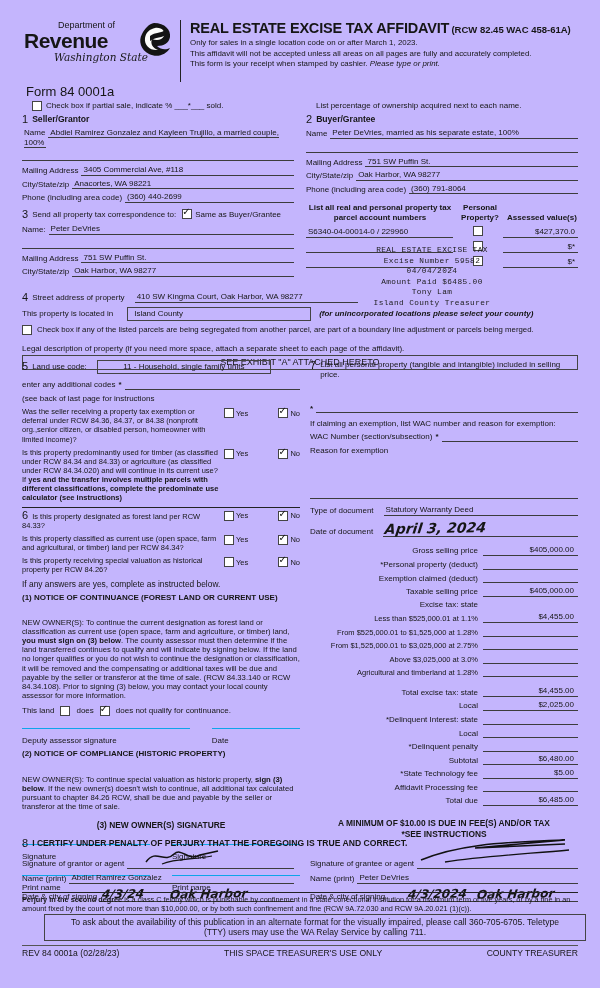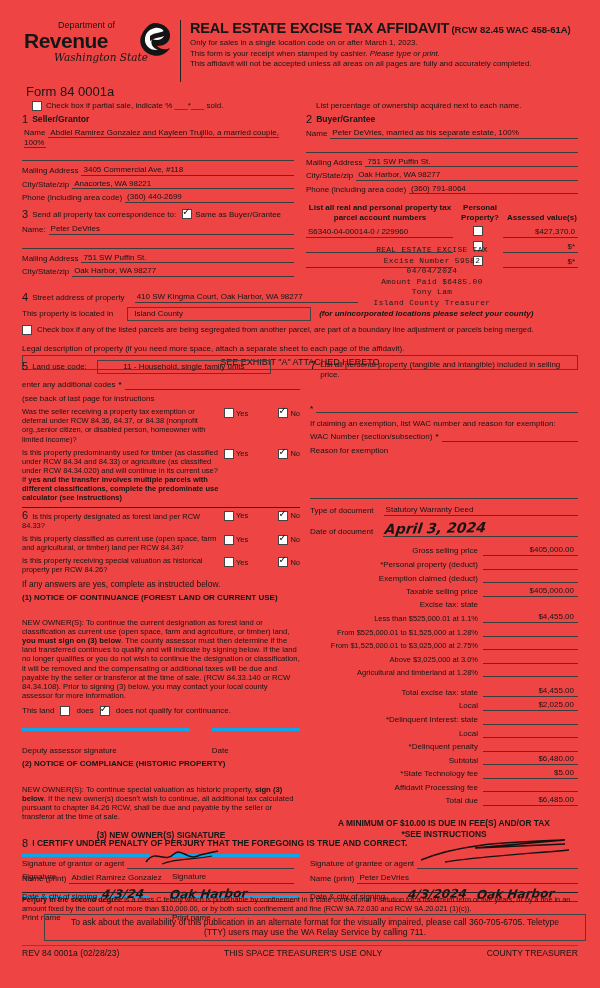--- a/index.html
+++ b/index.html
@@ -1,17 +1,17 @@
 <!DOCTYPE html>
 <html><head>
 <meta charset="utf-8">
 <style>
   html,body{margin:0;padding:0}
   body{background:#d8d8d6;font-family:"Liberation Sans","DejaVu Sans",sans-serif}
-  .page{position:relative;width:600px;height:988px;background:#ef4444;color:#161616;
+  .page{position:relative;width:600px;height:988px;background:#c4b5fd;color:#161616;
         font-size:8px;line-height:1.2;margin:0 auto;overflow:hidden}
   .abs{position:absolute}
   .r{display:flex;align-items:flex-end}
   .lb{white-space:nowrap;padding-right:3px}
   .uv{flex:1;border-bottom:1px solid #3c3c3c;padding:0 2px;min-height:9px;white-space:nowrap}
   .ival{border-bottom:1px solid #3c3c3c;padding:0 2px}
   .blank{border-bottom:1px solid #3c3c3c;height:11px;margin-top:2px}
   .num{font-size:11px;line-height:1;padding-right:4px;font-weight:normal}
   .sech{font-weight:bold;font-size:8.6px}
   .b{font-weight:bold}
@@ -29,21 +29,21 @@
   .body-sm{font-size:7.7px;line-height:1.18;margin-top:16px}
   .trow{display:flex;align-items:flex-end;margin-top:2.6px}
   .tlabel{width:168px;text-align:right;padding-right:5px;white-space:nowrap}
   .tsm{font-size:7.5px}
   .tval{flex:1;border-bottom:1px solid #3c3c3c;text-align:right;padding:0 4px 0 2px;min-height:10px}
   .tval.noline{border-bottom:none}
   .mt8{margin-top:9px}
   .hand{font-family:"DejaVu Sans",sans-serif;font-style:italic;font-weight:bold;
         display:inline-block;transform:skewX(-8deg) rotate(-1deg);font-size:12px;line-height:1}
   .hand.big{font-size:14px}
-  .topline{border-top:3px solid #0ea5e9;padding-top:15px}
+  .topline{border-top:1px solid #0ea5e9;padding-top:7px}
   .box{border:1px solid #444;padding:1px 6px}
   .logo-dept{font-size:9px;padding-left:34px}
   .logo-rev{font-size:21px;font-weight:bold;letter-spacing:-0.5px;line-height:0.95}
   .logo-state{font-family:"DejaVu Serif","Liberation Serif",serif;font-style:italic;
               font-size:10.5px;padding-left:30px}
   .hdr-div{border-left:1.6px solid #222;height:62px;margin:0 9px 0 6px;flex:none}
   .t1{font-size:14.5px;font-weight:bold;letter-spacing:-0.2px}
   .t2{font-size:9.5px;font-weight:bold}
   .note{font-size:7.9px;margin-top:1px}
   .stamp{font-family:Liberation Mono, monospace;text-align:center;
@@ -70,23 +70,23 @@
         <path d="M18 1 C29 1 35 8 34 15 C33 21 28 24 21 24 C25 28 30 28 34 26 C30 33 21 36 13 32 C5 28 2 19 6 12 C9 6 13 2 18 1 Z" fill="#141414"></path>
         <path d="M19 6 C26 5 30 10 28 14 C26 18 21 19 16 17 C14 22 17 26 22 28 C14 29 8 23 9 16 C10 10 14 7 19 6 Z" fill="#fdfdfb"></path>
         <path d="M14 14 C19 10 26 11 29 8 L31 12 C27 16 19 15 14 19 Z" fill="#141414"></path>
       </svg>
     </div>
     <div class="hdr-div"></div>
     <div style="flex:1">
       <div><span class="t1">REAL ESTATE EXCISE TAX AFFIDAVIT</span>
         <span class="t2">(RCW 82.45 WAC 458-61A)</span></div>
       <div class="note">Only for sales in a single location code on or after March 1, 2023.</div>
+      <div class="note">This affidavit will not be accepted unless all areas on all pages are fully and accurately completed.</div>
       <div class="note"><span>This form is your receipt when stamped by cashier.</span>
         <span class="i">Please type or print.</span></div>
-      <div class="note">This affidavit will not be accepted unless all areas on all pages are fully and accurately completed.</div>
     </div>
   </div>
 
   <div class="abs" style="top:84px;left:26px;font-size:13px">Form 84 0001a</div>
 
   <div class="abs" style="top:101px;left:32px;width:546px;display:flex;align-items:center">
     <span class="cb" data-checked="false"></span>
     <span style="padding-left:4px">Check box if partial sale, indicate % ___*___ sold.</span>
     <span style="margin-left:auto;width:262px">List percentage of ownership acquired next to each name.</span>
   </div>

